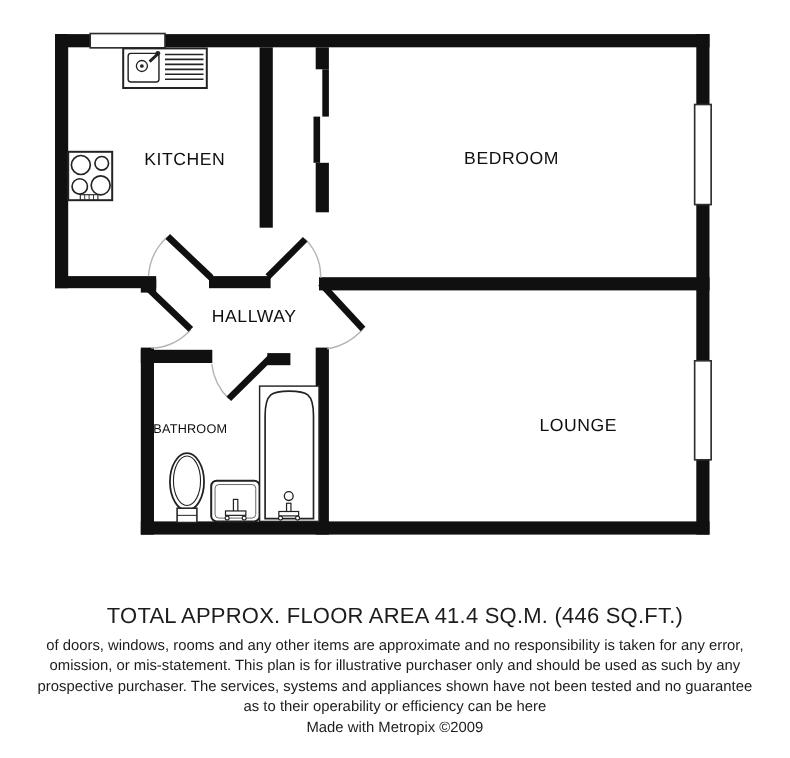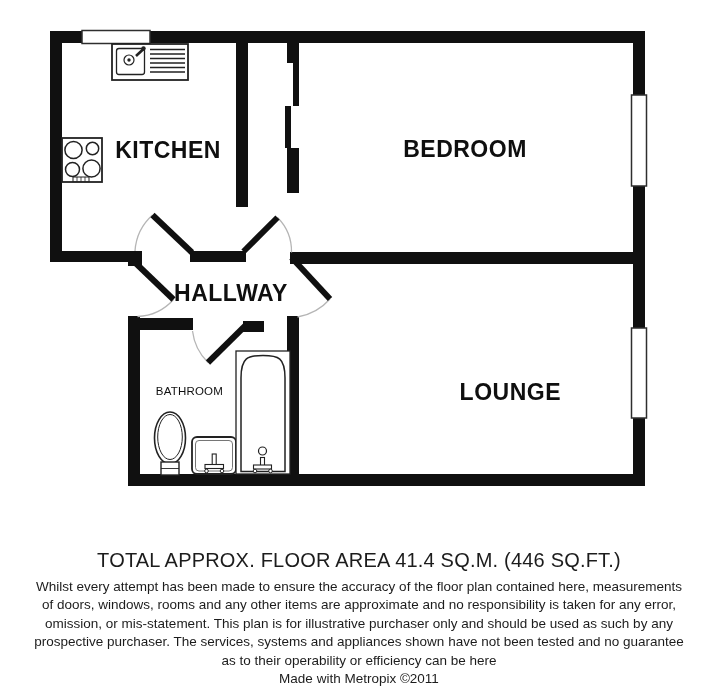--- a/index.html
+++ b/index.html
@@ -2,21 +2,21 @@
 <html><head>
 <meta charset="utf-8">
 <style>
   html,body{margin:0;padding:0;background:#ffffff;}
   .stage{
     position:relative;width:718px;height:689px;background:#ffffff;overflow:hidden;
     font-family:"Liberation Sans", sans-serif;color:#111;
   }
   .plan-svg{position:absolute;left:0;top:0;}
   .room-label{
-    position:absolute;text-align:center;font-weight:700;font-size:23px;
+    position:absolute;text-align:center;font-weight:400;font-size:16px;
     letter-spacing:.5px;color:#0f0f0f;white-space:nowrap;
   }
   .room-label.small{font-weight:400;font-size:11.5px;letter-spacing:.2px;}
   .caption{position:absolute;left:0;right:0;top:549px;text-align:center;color:#1c1c1c;}
   .caption .area-line{font-size:20px;letter-spacing:.2px;margin:0 0 6px 0;}
   .caption .disc-line{font-size:13.5px;line-height:18.4px;}
 </style>
 </head>
 <body>
 
@@ -109,26 +109,25 @@
       <rect x="260.5" y="457.5" width="4" height="10.5" stroke-width="1.1"></rect>
       <rect x="253.5" y="465" width="18" height="4" stroke-width="1.1"></rect>
       <circle cx="255" cy="471" r="1.8" stroke-width="1"></circle>
       <circle cx="270.5" cy="471" r="1.8" stroke-width="1"></circle>
     </g>
   </svg>
 
   <div class="room-label" style="left:88px;top:137px;width:160px;">KITCHEN</div>
   <div class="room-label" style="left:385px;top:136px;width:160px;">BEDROOM</div>
   <div class="room-label" style="left:151px;top:280px;width:160px;">HALLWAY</div>
-  <div class="room-label small" style="left:123px;top:385px;width:100px;text-align:right;">BATHROOM</div>
+  <div class="room-label small" style="left:123px;top:385px;width:100px;">BATHROOM</div>
   <div class="room-label" style="left:401px;top:379px;width:160px;text-align:right;">LOUNGE</div>
 
   <div class="caption">
     <div class="area-line">TOTAL APPROX. FLOOR AREA 41.4 SQ.M. (446 SQ.FT.)</div>
-    <div class="disc-line">Whilst every attempt has been made to ensure the accuracy of the floor plan contained here, measurements</div>
     <div class="disc-line">of doors, windows, rooms and any other items are approximate and no responsibility is taken for any error,</div>
     <div class="disc-line">omission, or mis-statement. This plan is for illustrative purchaser only and should be used as such by any</div>
     <div class="disc-line">prospective purchaser. The services, systems and appliances shown have not been tested and no guarantee</div>
     <div class="disc-line">as to their operability or efficiency can be here</div>
-    <div class="disc-line">Made with Metropix ©2011</div>
+    <div class="disc-line">Made with Metropix ©2009</div>
   </div>
 
 </div>
 
 </body></html>

